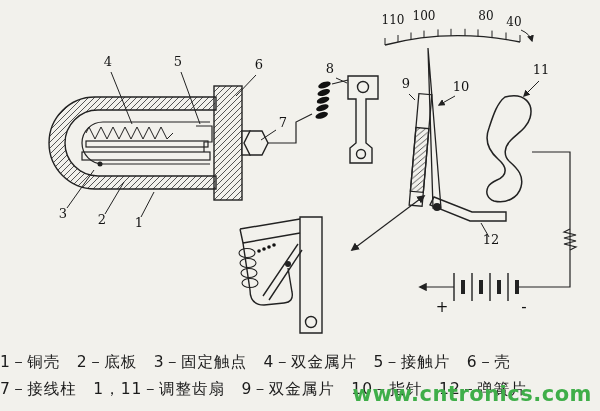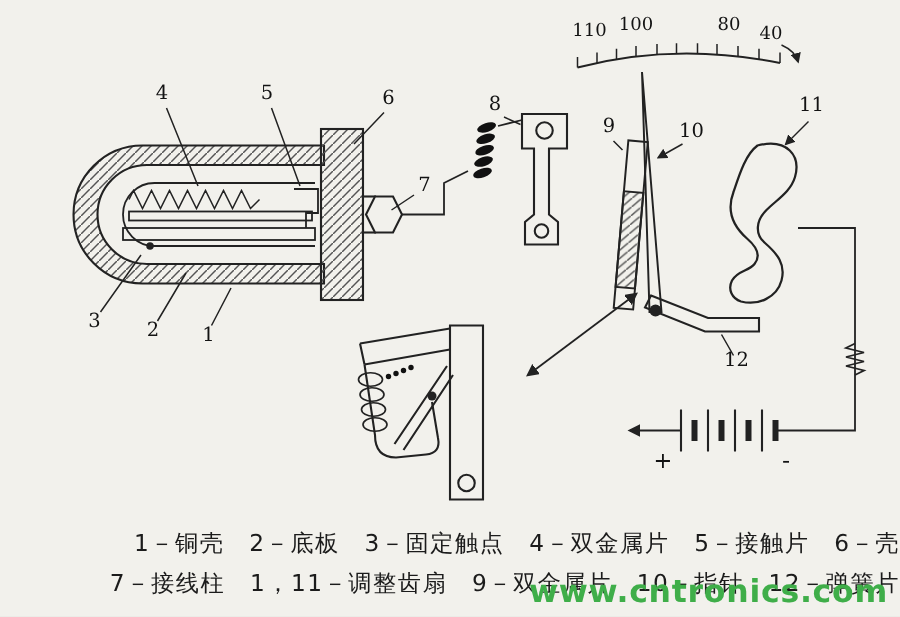--- a/index.html
+++ b/index.html
@@ -2,21 +2,21 @@
 <html><head>
 <meta charset="utf-8">
 <style>
   html,body{margin:0;padding:0;background:#e8e8e4}
   .stage{position:relative;width:600px;height:411px;background:#f2f1ec;overflow:hidden;
          font-family:"DejaVu Sans",sans-serif}
   svg{display:block}
   .plabel{font-family:"DejaVu Serif",serif;font-size:13px;fill:#131313;text-anchor:middle;stroke:none}
   .slabel{font-family:"DejaVu Serif",serif;font-size:12px;fill:#131313;text-anchor:middle;stroke:none}
   .bsign{font-family:"DejaVu Sans",sans-serif;font-size:15px;fill:#131313;text-anchor:middle;stroke:none}
-  .caption{position:absolute;left:0;right:0;top:349px;text-align:right;
+  .caption{position:absolute;left:0;right:0;top:349px;text-align:left;
            font-size:15.5px;line-height:27px;color:#1b1b1b;letter-spacing:1px}
   .watermark{position:absolute;right:8px;bottom:5px;font-size:21px;font-weight:bold;
              color:#3fae49;letter-spacing:.5px}
 </style>
 </head>
 <body>
 
 <div class="stage">
 
   <svg width="600" height="345" viewBox="0 0 600 345">

